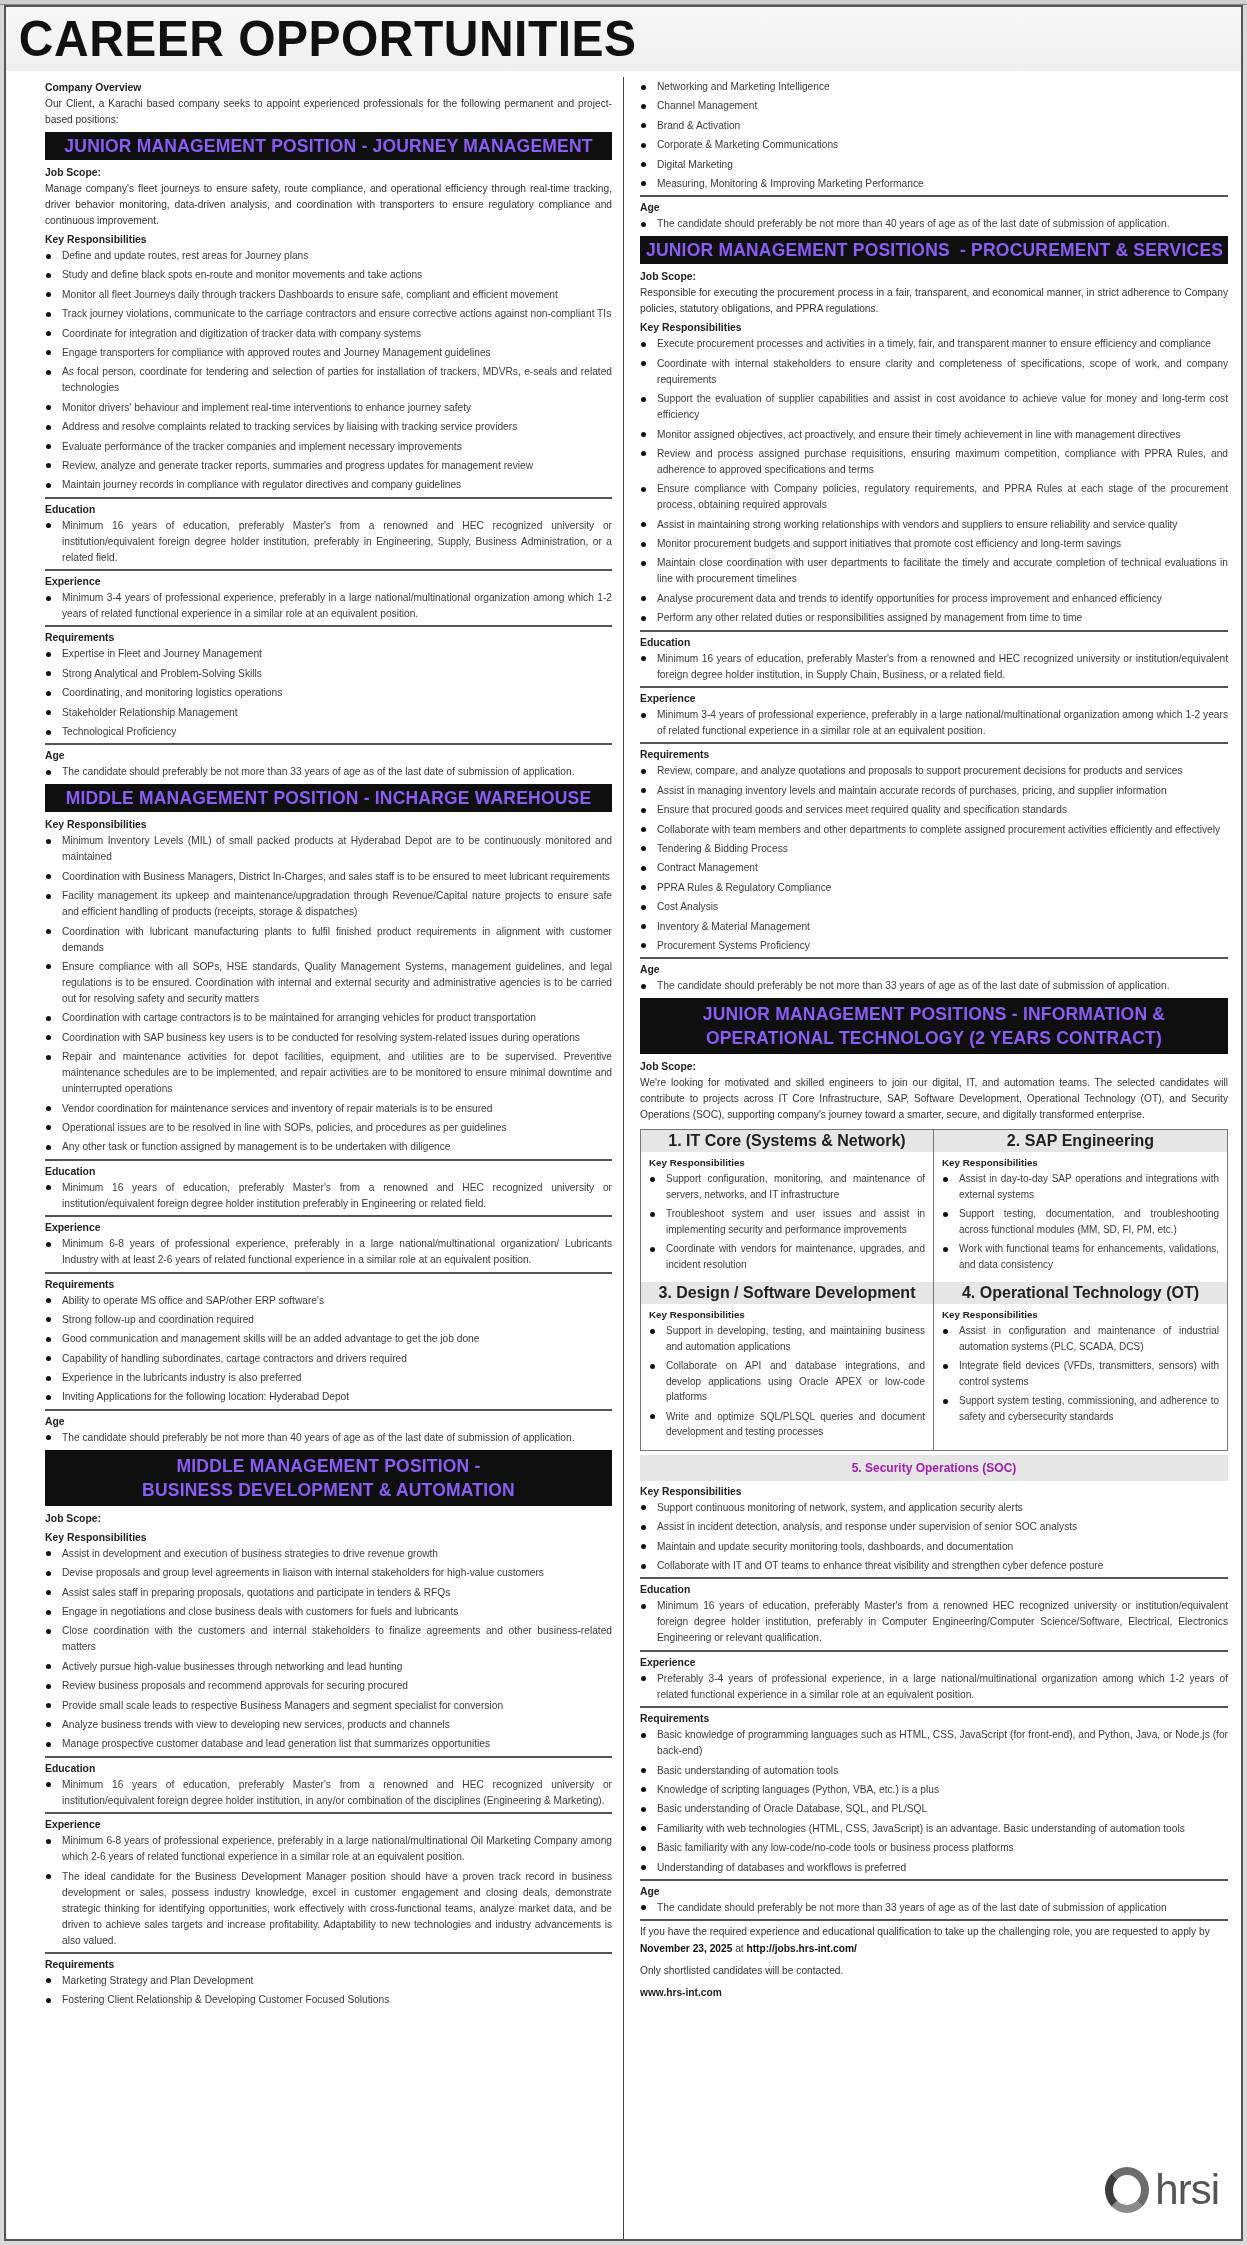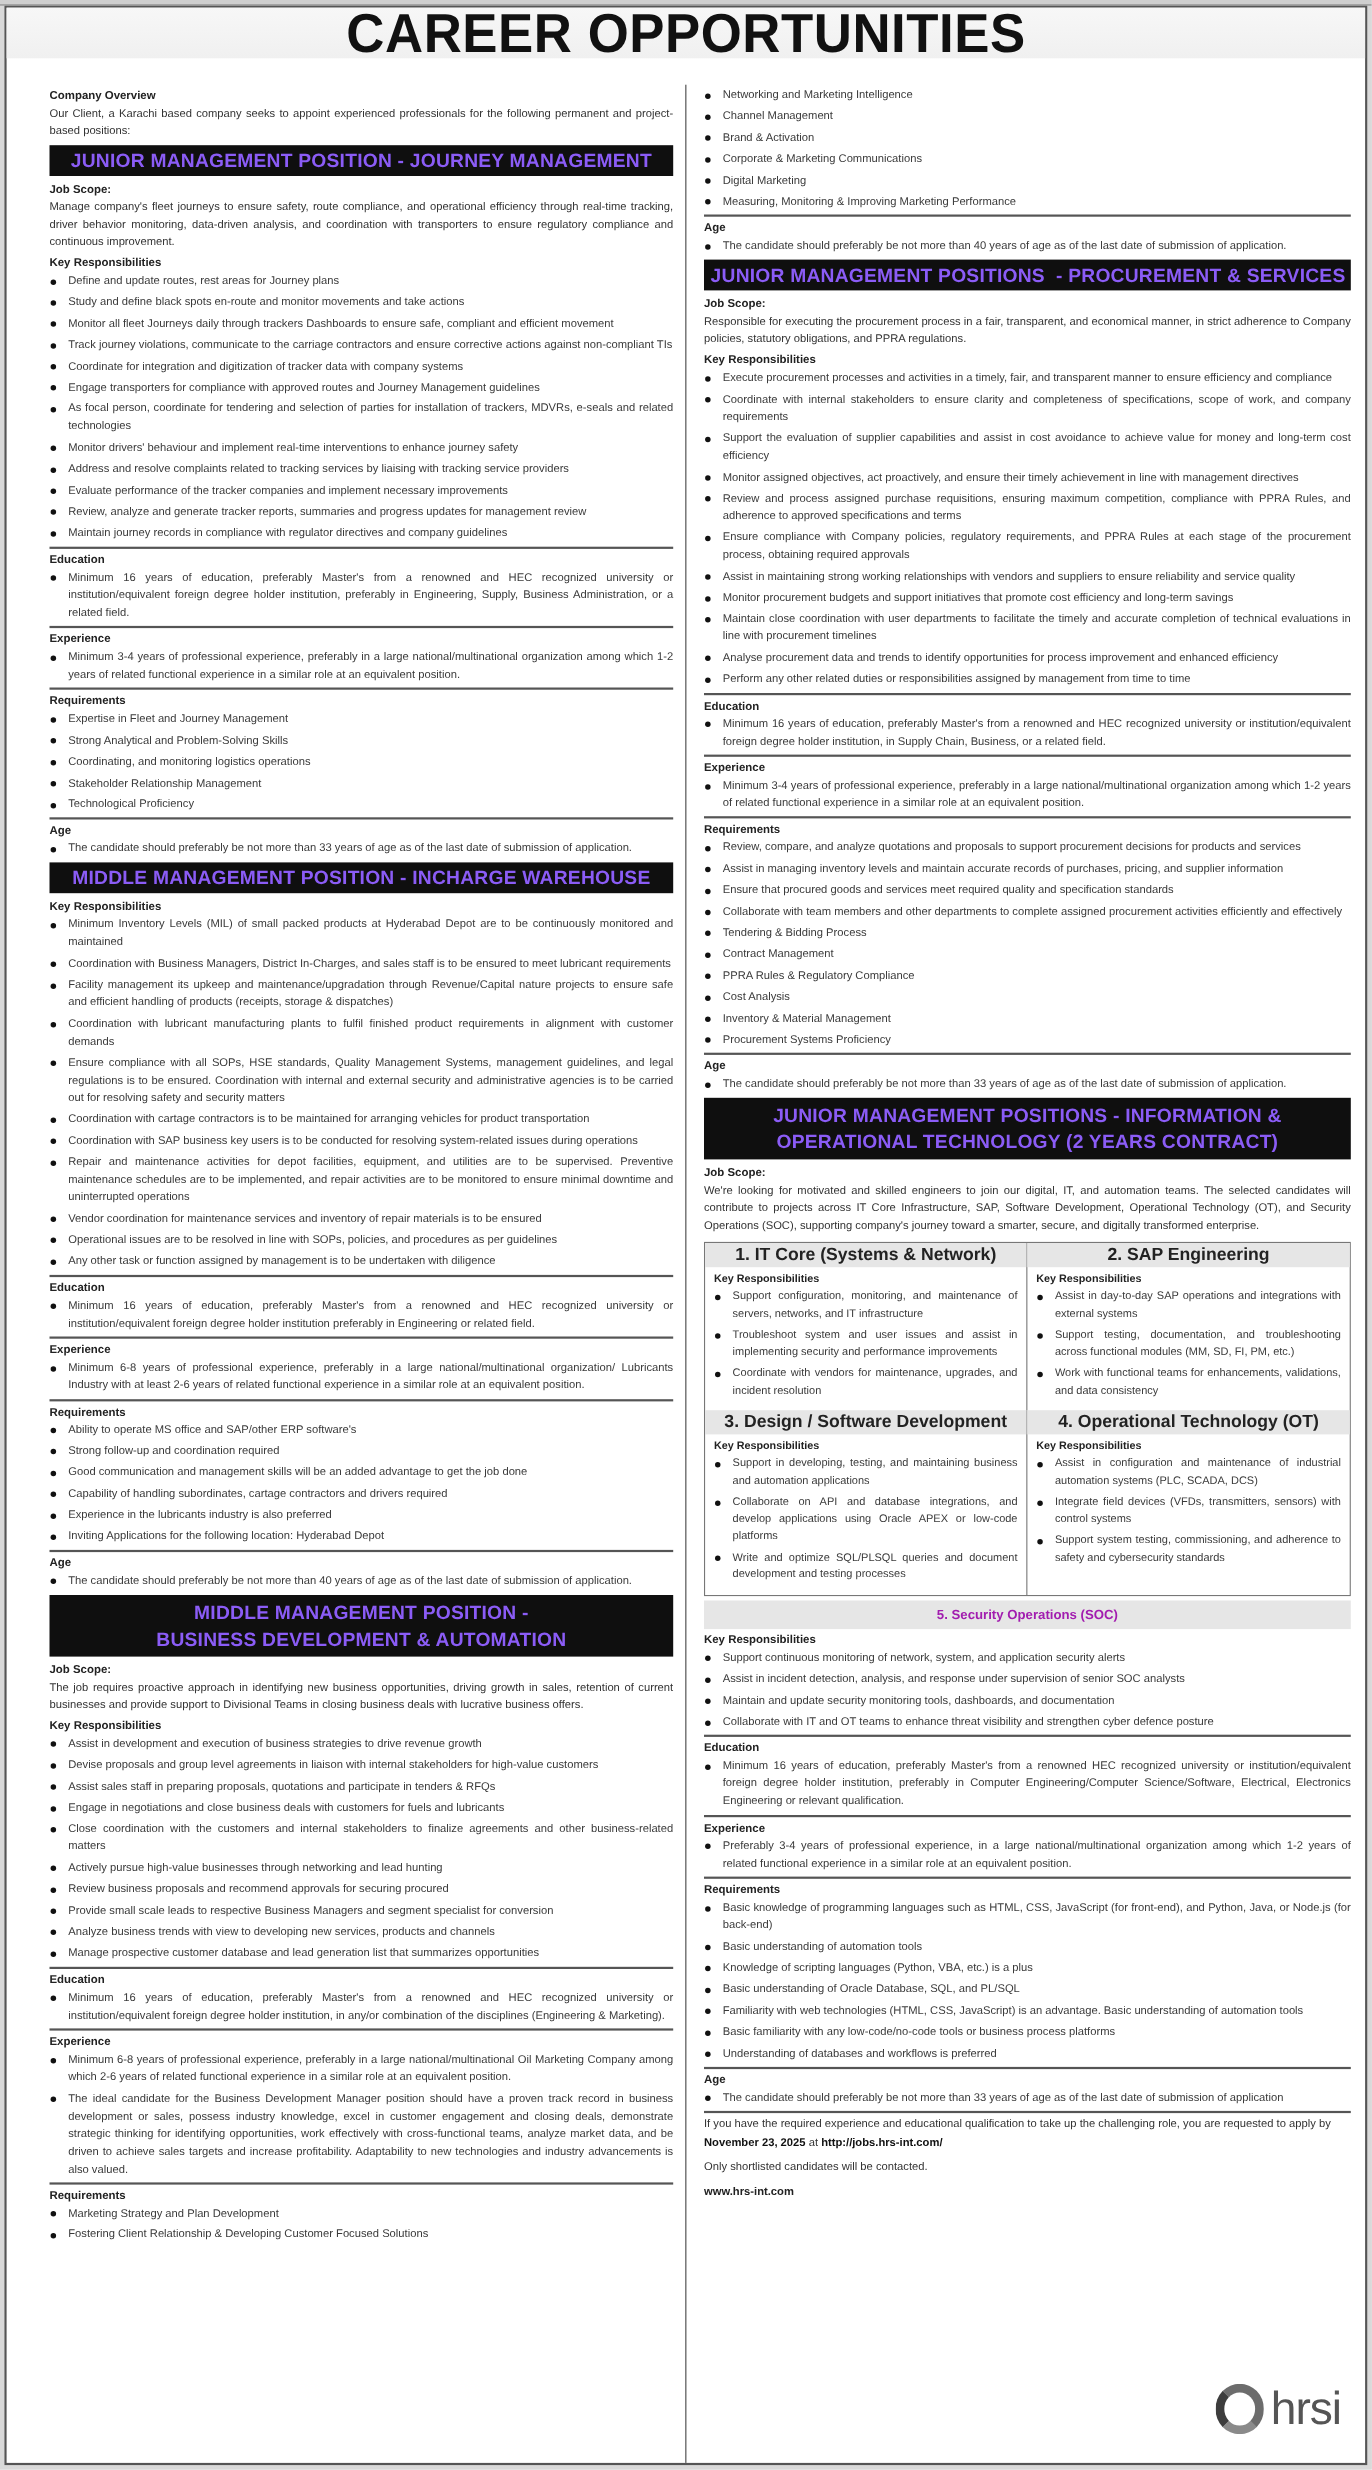--- a/index.html
+++ b/index.html
@@ -4,22 +4,22 @@
 <style>
   * { box-sizing: border-box; margin: 0; padding: 0; }
   html, body { width: 1247px; height: 2245px; background: #d9d9d9; overflow: hidden; }
   body { font-family: "Liberation Sans", sans-serif; color: #1a1a1a; position: relative; }
   .topstrip { position: absolute; left: 0; top: 0; width: 1247px; height: 5px; background: #cfcfcf; border-bottom: 1px solid #888; }
   .page {
     position: absolute; left: 4px; top: 5px; width: 1239px; height: 2236px;
     background: #fff; border: 2px solid #555;
   }
   .header {
-    height: 46px; background: linear-gradient(#f7f7f7, #f0f0f0);
-    display: flex; align-items: center; justify-content: center;
+    height: 64px; background: linear-gradient(#f7f7f7, #f0f0f0);
+    display: flex; align-items: center; justify-content: flex-start;
   }
   .header h1 {
     font-family: "Liberation Sans", sans-serif; font-weight: bold; font-size: 50px;
     letter-spacing: 0.5px; color: #111; transform: scaleX(0.96);
   }
   .cols { position: absolute; top: 66px; left: 0; right: 0; bottom: 0; display: flex; padding-left: 19px; }
   .col { position: relative; }
   .col-left { width: 617px; padding: 4px 11px 0 20px; }
   .col-right { width: 618px; padding: 2px 13px 0 16px; border-left: 1px solid #444; margin-top: 4px; }
   .text { font-size: 10.2px; line-height: 16px; color: #333; text-align: justify; }
@@ -152,21 +152,20 @@
       <div class="label">Age</div>
       <ul class="b">
           <li>The candidate should preferably be not more than 40 years of age as of the last date of submission of application.</li>
         </ul>
 
       <div class="banner two">
         <div>MIDDLE MANAGEMENT POSITION -</div>
         <div>BUSINESS DEVELOPMENT &amp; AUTOMATION</div>
       </div>
       <div class="label">Job Scope:</div>
-      <div class="text">The job requires proactive approach in identifying new business opportunities, driving growth in sales, retention of current businesses and provide support to Divisional Teams in closing business deals with lucrative business offers.</div>
       <div class="label">Key Responsibilities</div>
       <ul class="b">
           <li>Assist in development and execution of business strategies to drive revenue growth</li>
           <li>Devise proposals and group level agreements in liaison with internal stakeholders for high-value customers</li>
           <li>Assist sales staff in preparing proposals, quotations and participate in tenders &amp; RFQs</li>
           <li>Engage in negotiations and close business deals with customers for fuels and lubricants</li>
           <li>Close coordination with the customers and internal stakeholders to finalize agreements and other business-related matters</li>
           <li>Actively pursue high-value businesses through networking and lead hunting</li>
           <li>Review business proposals and recommend approvals for securing procured</li>
           <li>Provide small scale leads to respective Business Managers and segment specialist for conversion</li>

